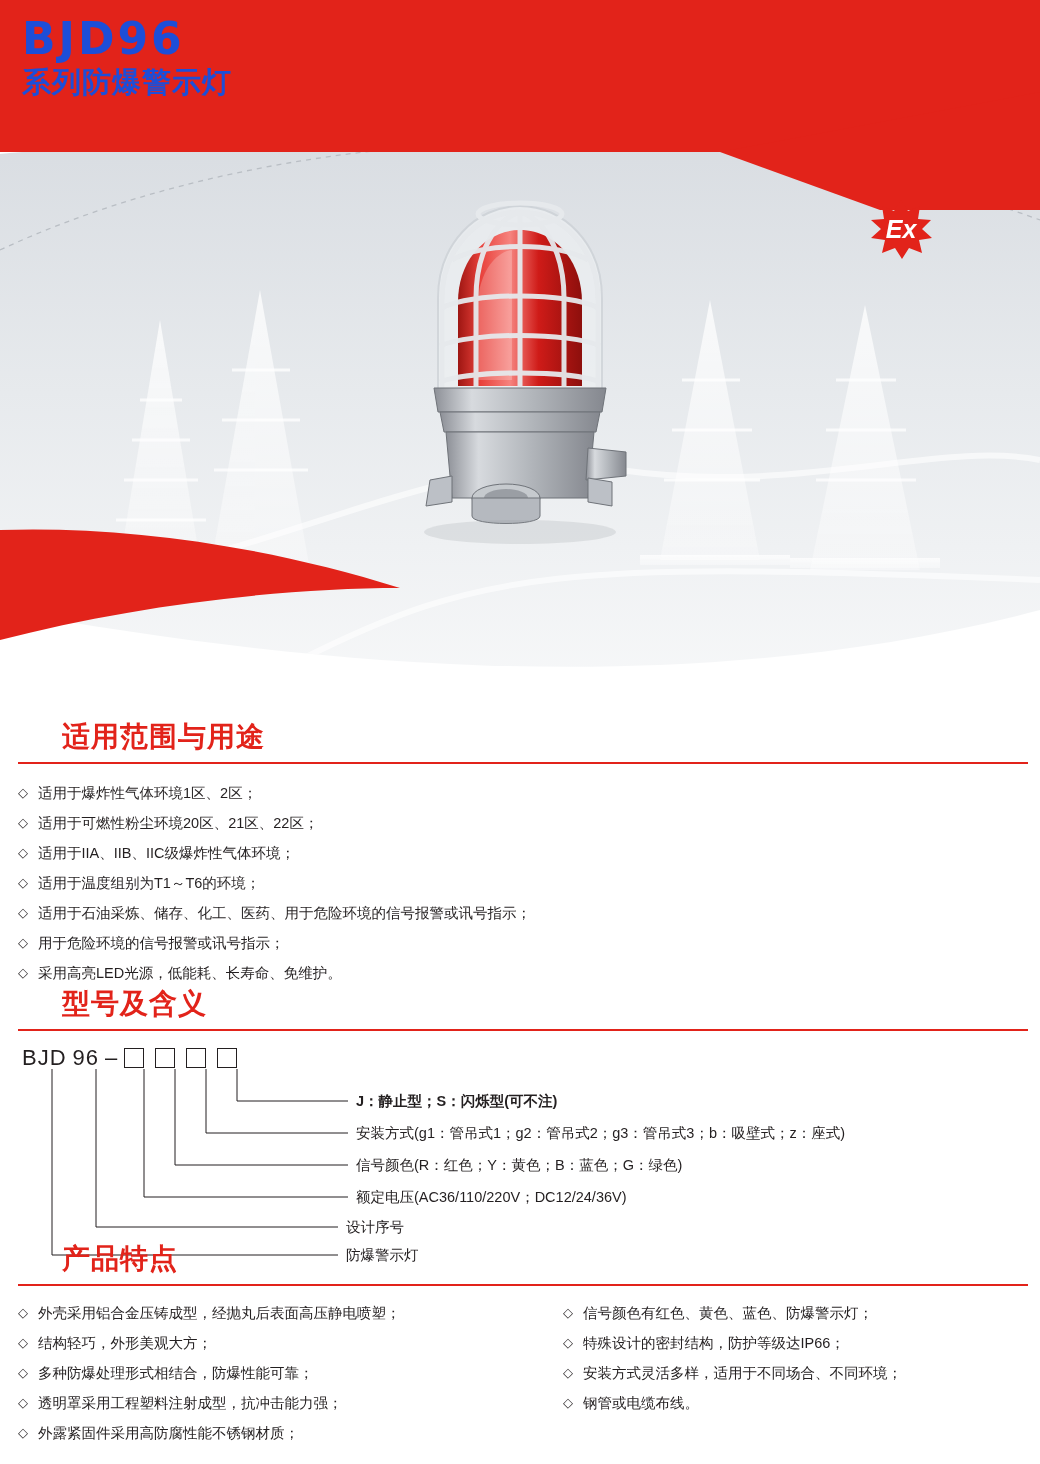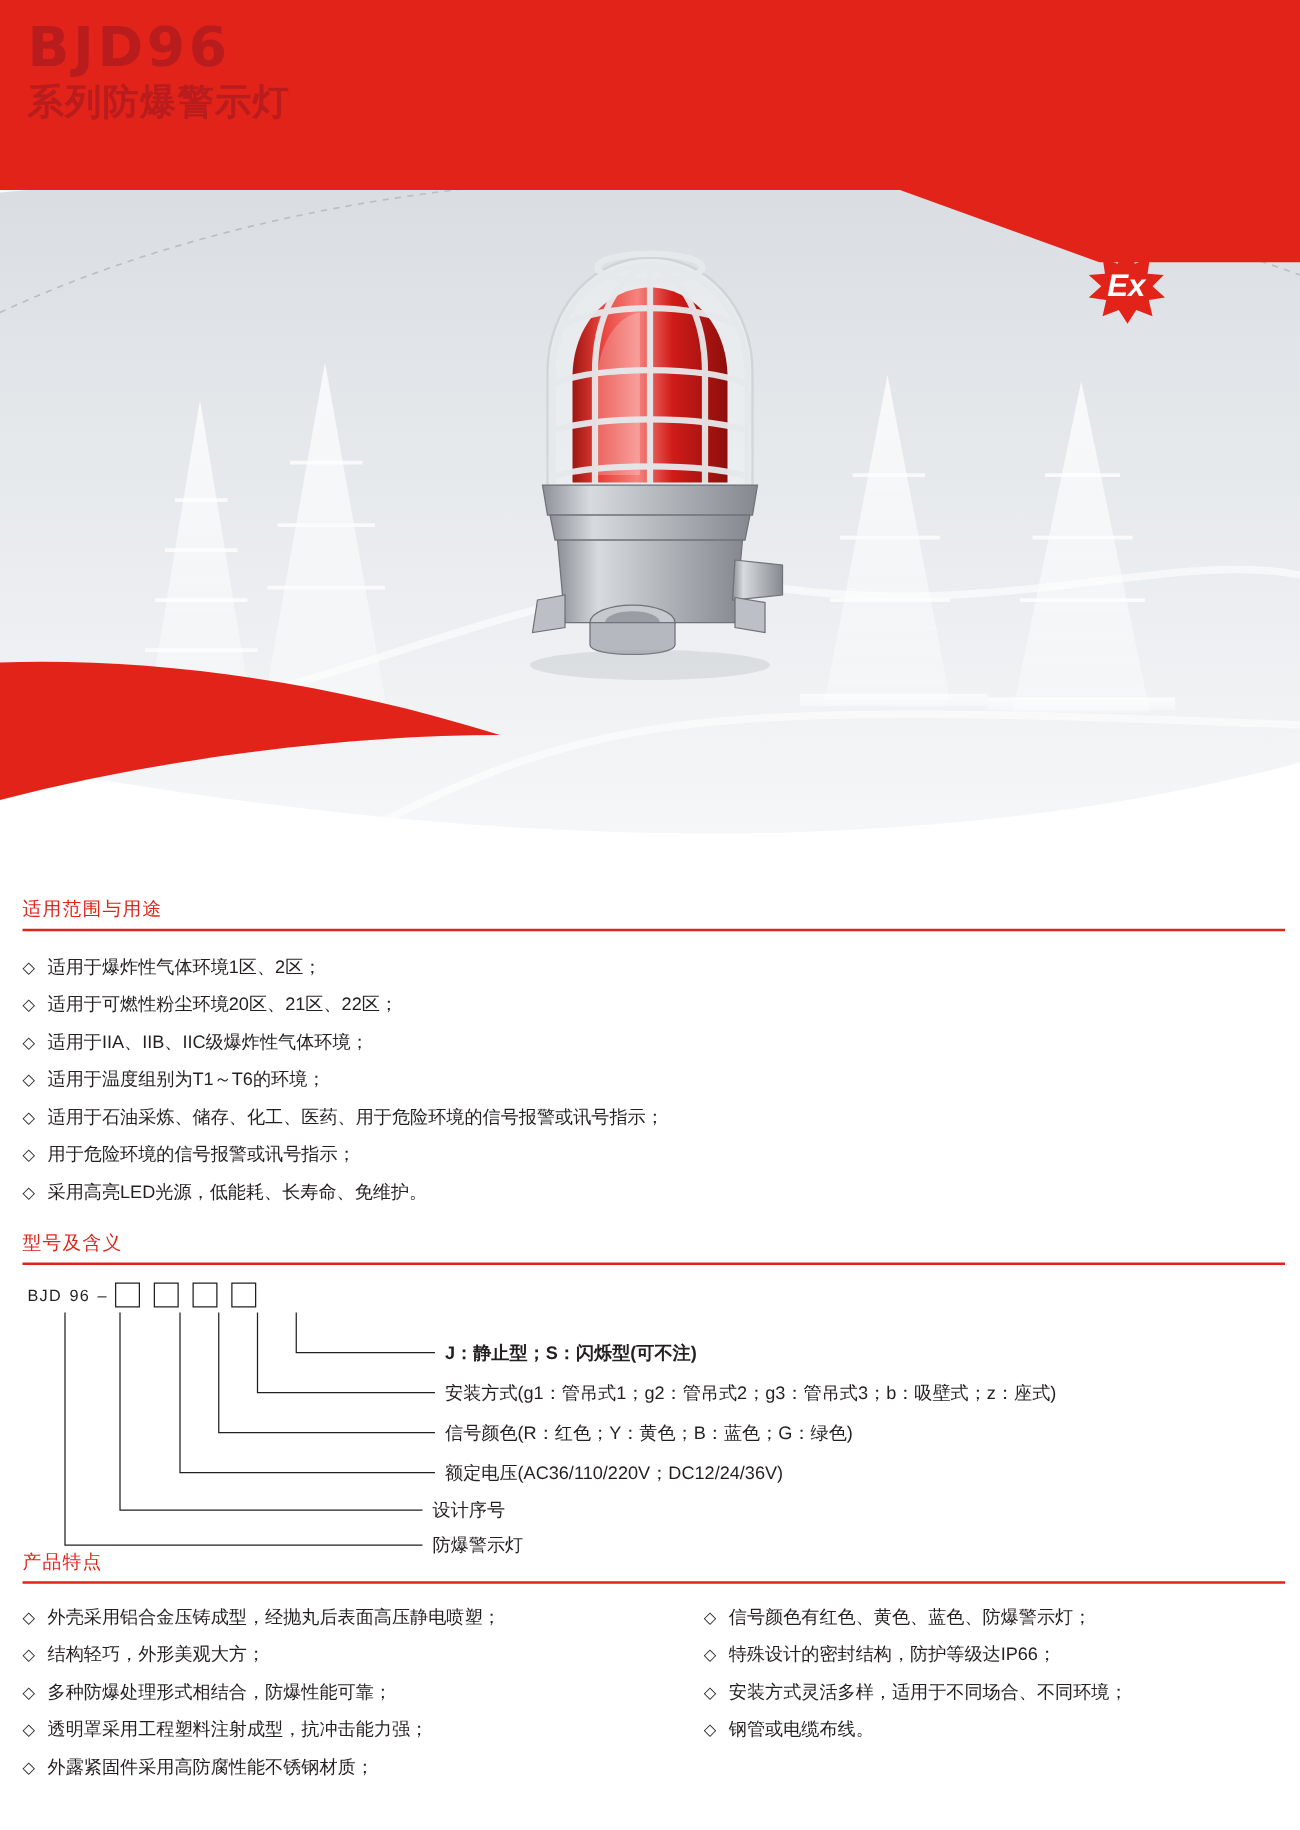--- a/index.html
+++ b/index.html
@@ -28,21 +28,21 @@
     position: absolute;
     left: 0; top: 0;
     width: 1040px; height: 210px;
     z-index: 2;
     pointer-events: none;
   }
   .title-block {
     position: absolute;
     left: 22px; top: 14px;
     z-index: 5;
-    color: #b91c1c;
+    color: #1d4ed8;
   }
   .title-main {
     font-size: 44px;
     font-weight: bold;
     letter-spacing: 3px;
     line-height: 50px;
     font-family: "DejaVu Sans", sans-serif;
   }
   .title-sub {
     font-size: 29px;
@@ -95,23 +95,24 @@
 
   
   .content {
     position: absolute;
     left: 0; top: 700px;
     width: 1040px;
     z-index: 5;
   }
   .sec-title {
     color: #e2231a;
-    font-size: 15px;
-    font-weight: normal;
+    font-size: 28px;
+    font-weight: bold;
     letter-spacing: 1px;
+    margin-left: 44px;
   }
   .sec-rule {
     height: 2px;
     background: #e2231a;
     margin-top: 6px;
     width: 1010px;
   }
 
   .section { position: absolute; left: 18px; }
 
@@ -131,21 +132,21 @@
     line-height: 30px;
   }
 
   
   .model-area { position: relative; width: 1010px; height: 215px; margin-top: 14px; }
   .code-row {
     position: absolute;
     left: 4px; top: 0;
     display: flex;
     align-items: center;
-    font-size: 13px;
+    font-size: 22px;
     color: #231f20;
     letter-spacing: 1px;
   }
   .code-row .seg { margin-right: 6px; }
   .code-box {
     display: inline-block;
     width: 20px; height: 20px;
     border: 1px solid #231f20;
     margin-right: 11px;
   }

